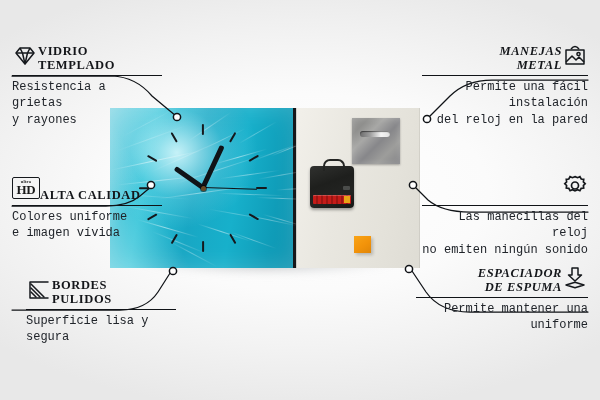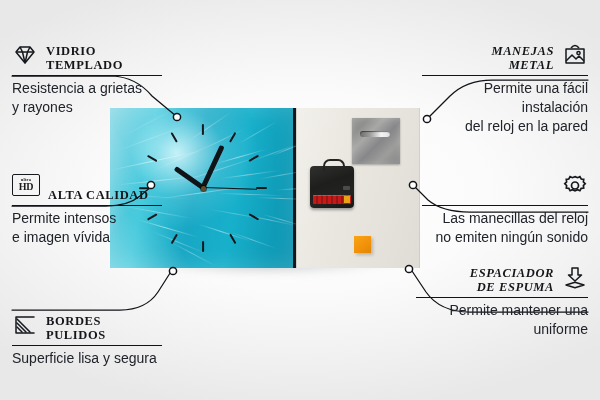--- a/index.html
+++ b/index.html
@@ -74,44 +74,44 @@
     position:absolute;left:58px;top:128px;width:17px;height:17px;
     background:linear-gradient(145deg,#f9a417 0%,#f2930a 55%,#e08608 100%);
     box-shadow:2px 2px 3px rgba(0,0,0,.20);
   }
 
   
   .wires{position:absolute;inset:0;z-index:4;pointer-events:none;}
 
   
   .label{position:absolute;z-index:5;}
-  .lab-head{display:flex;gap:8px;}
+  .lab-head{display:flex;align-items:center;gap:0;}
   .lab-left .lab-head{justify-content:flex-start;}
   .lab-right .lab-head{justify-content:flex-end;}
   .lab-title{
     font-family:"Liberation Serif", serif;
     font-size:12.5px;font-weight:700;letter-spacing:.6px;
     line-height:1.12;color:#14161a;text-transform:uppercase;
   }
   .lab-left .lab-title{text-align:left;}
   .lab-right .lab-title{text-align:right;font-style:italic;}
   .rule{height:1.3px;background:#101317;margin:3px 0 3px;}
   .lab-desc{
-    font-family:Liberation Sans, sans-serif;
-    font-size:14px;line-height:1.35;color:#20242a;
+    font-family:Liberation Mono, monospace;
+    font-size:12px;line-height:1.35;color:#20242a;
   }
   .lab-left .lab-desc{text-align:left;}
   .lab-right .lab-desc{text-align:right;}
   .ico{flex:0 0 auto;display:block;}
   .hd-box{
     width:26px;height:20px;border:1.6px solid #15181c;border-radius:2px;
     display:flex;flex-direction:column;align-items:center;justify-content:center;line-height:1;
   }
   .hd-top{font-size:4.4px;font-weight:700;letter-spacing:.2px;}
-  .hd-bot{font-size:10px;font-weight:700;letter-spacing:-.2px;margin-top:-.5px;}
+  .hd-bot{font-size:13px;font-weight:700;letter-spacing:-.2px;margin-top:-.5px;}
 </style>
 </head>
 <body>
 
 <div class="stage">
 
   <div class="product">
 
     <div class="panel-front">
       <div class="feather" id="featherLayer">
@@ -232,26 +232,26 @@
         <span class="hd-top">ultra</span>
         <span class="hd-bot">HD</span>
       </span>
       <span class="lab-title">
         <br>
         <span>ALTA CALIDAD</span>
       </span>
     </div>
     <div class="rule"></div>
     <div class="lab-desc">
-      <span>Permite intensos</span><br>
+      <span>Colores uniforme</span><br>
       <span>e imagen vívida</span>
     </div>
   </div>
 
-  <div class="label lab-left" style="left:12px;top:278px;width:150px;margin-top:36px;">
+  <div class="label lab-left" style="left:26px;top:278px;width:150px;">
     <div class="lab-head">
       <span class="ico">
         <svg width="26" height="22" viewBox="0 0 26 22">
           <g stroke="#15181c" stroke-width="1.5" fill="none" stroke-linecap="round">
             <path d="M4,3 L22,3 M4,3 L4,19 M4,19 L22,19"></path>
             <path d="M5,5 L18,18 M5,9 L14,18 M5,13 L10,18"></path>
           </g>
         </svg>
       </span>
       <span class="lab-title">

